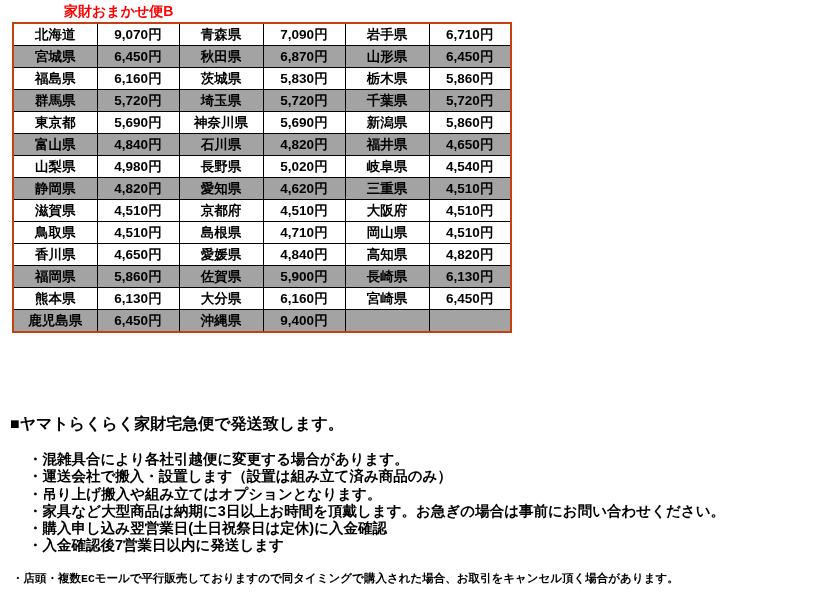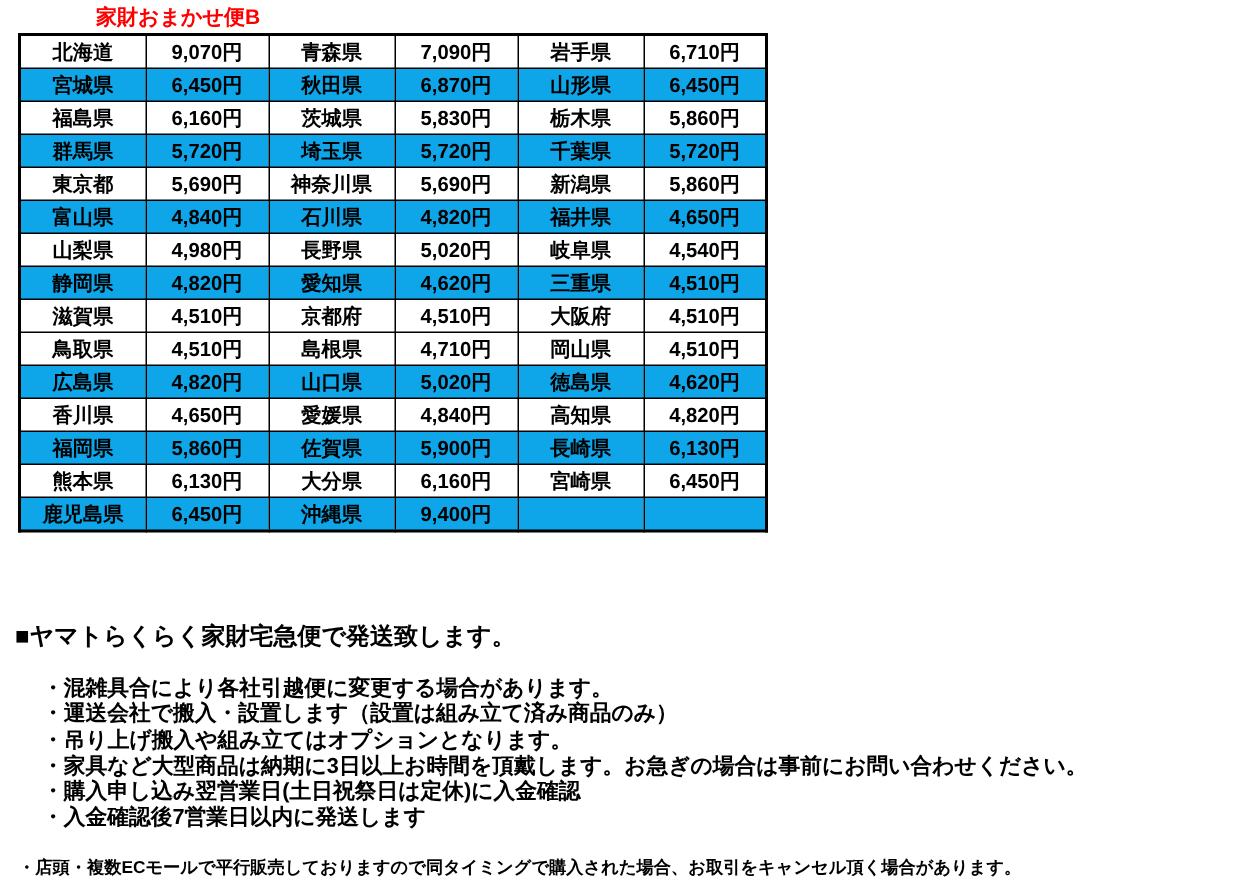--- a/index.html
+++ b/index.html
@@ -23,36 +23,36 @@
     font-weight: 700;
     color: #ff0000;
     white-space: nowrap;
   }
   table.fee-table {
     position: absolute;
     left: 12px;
     top: 22px;
     border-collapse: collapse;
     table-layout: fixed;
-    border: 2px solid #000000;
+    border: 2px solid #c2410c;
   }
   table.fee-table td {
     border: 1px solid #000000;
     height: 21px;
     padding: 0;
     text-align: center;
     vertical-align: middle;
     font-size: 13.5px;
     font-weight: 700;
     color: #000000;
     white-space: nowrap;
     overflow: hidden;
   }
   table.fee-table tr.alt td {
-    background: #0ea5e9;
+    background: #a3a3a3;
   }
   col.c-pref  { width: 84px; }
   col.c-price { width: 82px; }
   .notes {
     position: absolute;
     left: 10px;
     top: 414px;
     width: 800px;
     color: #000000;
   }
@@ -71,20 +71,21 @@
     font-size: 14.5px;
     font-weight: 700;
     line-height: 17.3px;
     white-space: nowrap;
   }
   .footnote {
     margin: 10px 0 0 2px;
     font-size: 11.5px;
     font-weight: 700;
     white-space: nowrap;
+    font-family: Liberation Mono, monospace;
   }
 </style>
 </head>
 <body>
 
 <div class="page">
 
   <div class="table-title">家財おまかせ便B</div>
 
   <table class="fee-table">
@@ -169,28 +170,20 @@
           <td>大阪府</td>
           <td>4,510円</td>
         </tr>
         <tr>
           <td>鳥取県</td>
           <td>4,510円</td>
           <td>島根県</td>
           <td>4,710円</td>
           <td>岡山県</td>
           <td>4,510円</td>
-        </tr>
-        <tr class="alt">
-          <td>広島県</td>
-          <td>4,820円</td>
-          <td>山口県</td>
-          <td>5,020円</td>
-          <td>徳島県</td>
-          <td>4,620円</td>
         </tr>
         <tr>
           <td>香川県</td>
           <td>4,650円</td>
           <td>愛媛県</td>
           <td>4,840円</td>
           <td>高知県</td>
           <td>4,820円</td>
         </tr>
         <tr class="alt">

